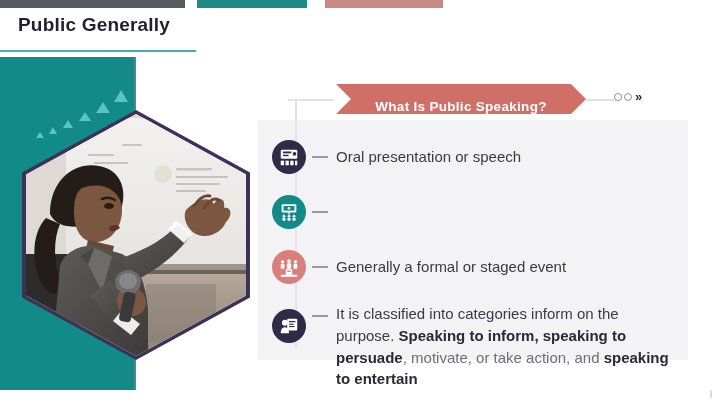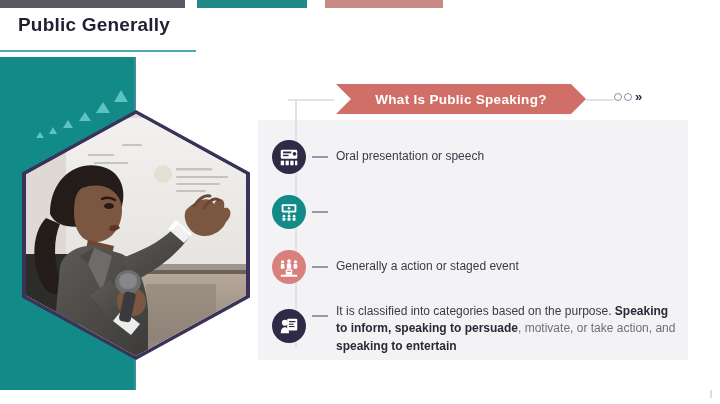--- a/index.html
+++ b/index.html
@@ -66,21 +66,21 @@
   }
   .connector-h{
     position:absolute;left:288px;top:99px;width:46px;height:2px;background:#e2e1e6;
   }
 
   
   .ribbon{
     position:absolute;left:336px;top:84px;width:250px;height:30px;
     background:#cf6f68;
     clip-path:polygon(0% 0%, 94% 0%, 100% 50%, 94% 100%, 0% 100%, 6% 50%);
-    display:flex;align-items:center;justify-content:center;
+    display:flex;align-items:flex-end;justify-content:center;
   }
   .ribbon-text{
     color:#ffffff;font-size:13.5px;font-weight:bold;letter-spacing:0.3px;
     text-align:center;
   }
   .arrow-group{
     position:absolute;left:614px;top:90px;display:flex;align-items:center;gap:2px;
   }
   .dot-ring{
     width:6px;height:6px;border-radius:50%;border:1.5px solid #3b3259;opacity:.55;
@@ -97,21 +97,21 @@
   .icon-circle{
     width:34px;height:34px;border-radius:50%;
     display:flex;align-items:center;justify-content:center;flex:none;
     position:relative;z-index:2;
   }
   .ic-navy{background:#2f2a46;}
   .ic-teal{background:#118a88;}
   .ic-salmon{background:#d9807c;}
   .dash{width:16px;height:1.5px;background:#9b98a6;margin:0 8px 0 6px;flex:none;}
   .row-text{
-    font-size:12px;color:#3b3946;line-height:1.45;
+    font-size:15px;color:#3b3946;line-height:1.45;
   }
   .row-text b{font-weight:bold;color:#2b2838;}
   .row-text .muted{color:#6f6d7a;margin-top:12px;}
   .page-mark{
     position:absolute;right:8px;bottom:6px;width:2px;height:8px;background:#dddde1;
   }
 </style>
 </head>
 <body>
 
@@ -281,33 +281,33 @@
           <rect x="9.7" y="8" width="4.6" height="6" rx="1"></rect>
         <circle cx="19" cy="6.5" r="1.8"></circle>
           <rect x="17" y="8.8" width="4" height="5" rx="1"></rect>
       </g>
       <rect x="8.5" y="14.5" width="7" height="6" fill="#ffffff"></rect>
       <rect x="10" y="16" width="4" height="1.4" fill="#d9807c"></rect>
       <rect x="3" y="20.5" width="18" height="2" rx="0.8" fill="#ffffff"></rect>
     </svg>
   </span>
   <span class="dash"></span>
-  <span class="row-text"><span>Generally a action or staged event</span></span>
+  <span class="row-text"><span>Generally a formal or staged event</span></span>
 </div>
 
 <div class="row" style="top:303px;width:408px;align-items:flex-start;">
   <span class="icon-circle ic-navy" style="margin-top:6px;">
     <svg width="22" height="22" viewBox="0 0 24 24">
       <rect x="10" y="4" width="11" height="13" rx="1.2" fill="#ffffff"></rect>
       <rect x="12" y="6.5" width="7" height="1.4" fill="#2f2a46"></rect>
       <rect x="12" y="9.5" width="5" height="1.2" fill="#2f2a46"></rect>
       <rect x="12" y="12" width="6" height="1.2" fill="#2f2a46"></rect>
       <circle cx="7.5" cy="8.5" r="3.2" fill="#ffffff"></circle>
       <path d="M3 20 C3 15.6, 5 13.4, 7.5 13.4 C10 13.4, 12 15.6, 12 20 Z" fill="#ffffff"></path>
     </svg>
   </span>
   <span class="dash" style="margin-top:12px;"></span>
   <span class="row-text">
-    <span>It is classified into categories based on the purpose. </span><b>Speaking to inform, speaking to persuade</b><span class="muted">, motivate, or take action, and </span><b>speaking to entertain</b>
+    <span>It is classified into categories inform on the purpose. </span><b>Speaking to inform, speaking to persuade</b><span class="muted">, motivate, or take action, and </span><b>speaking to entertain</b>
   </span>
 </div>
 
 <div class="page-mark"></div>
 
 </body></html>

